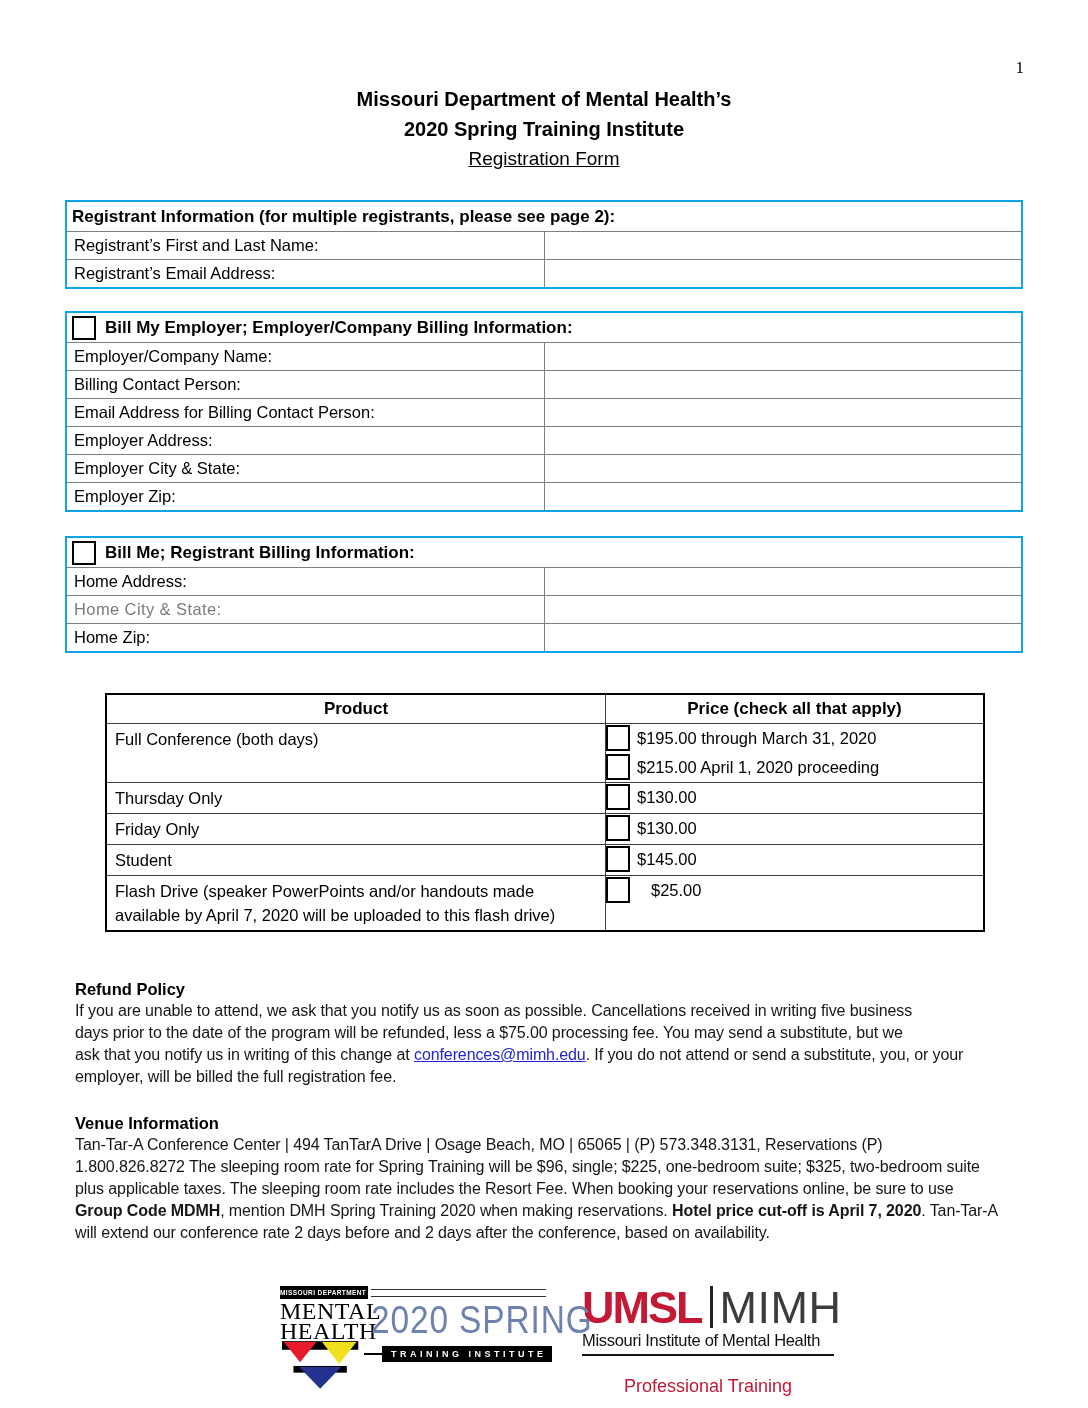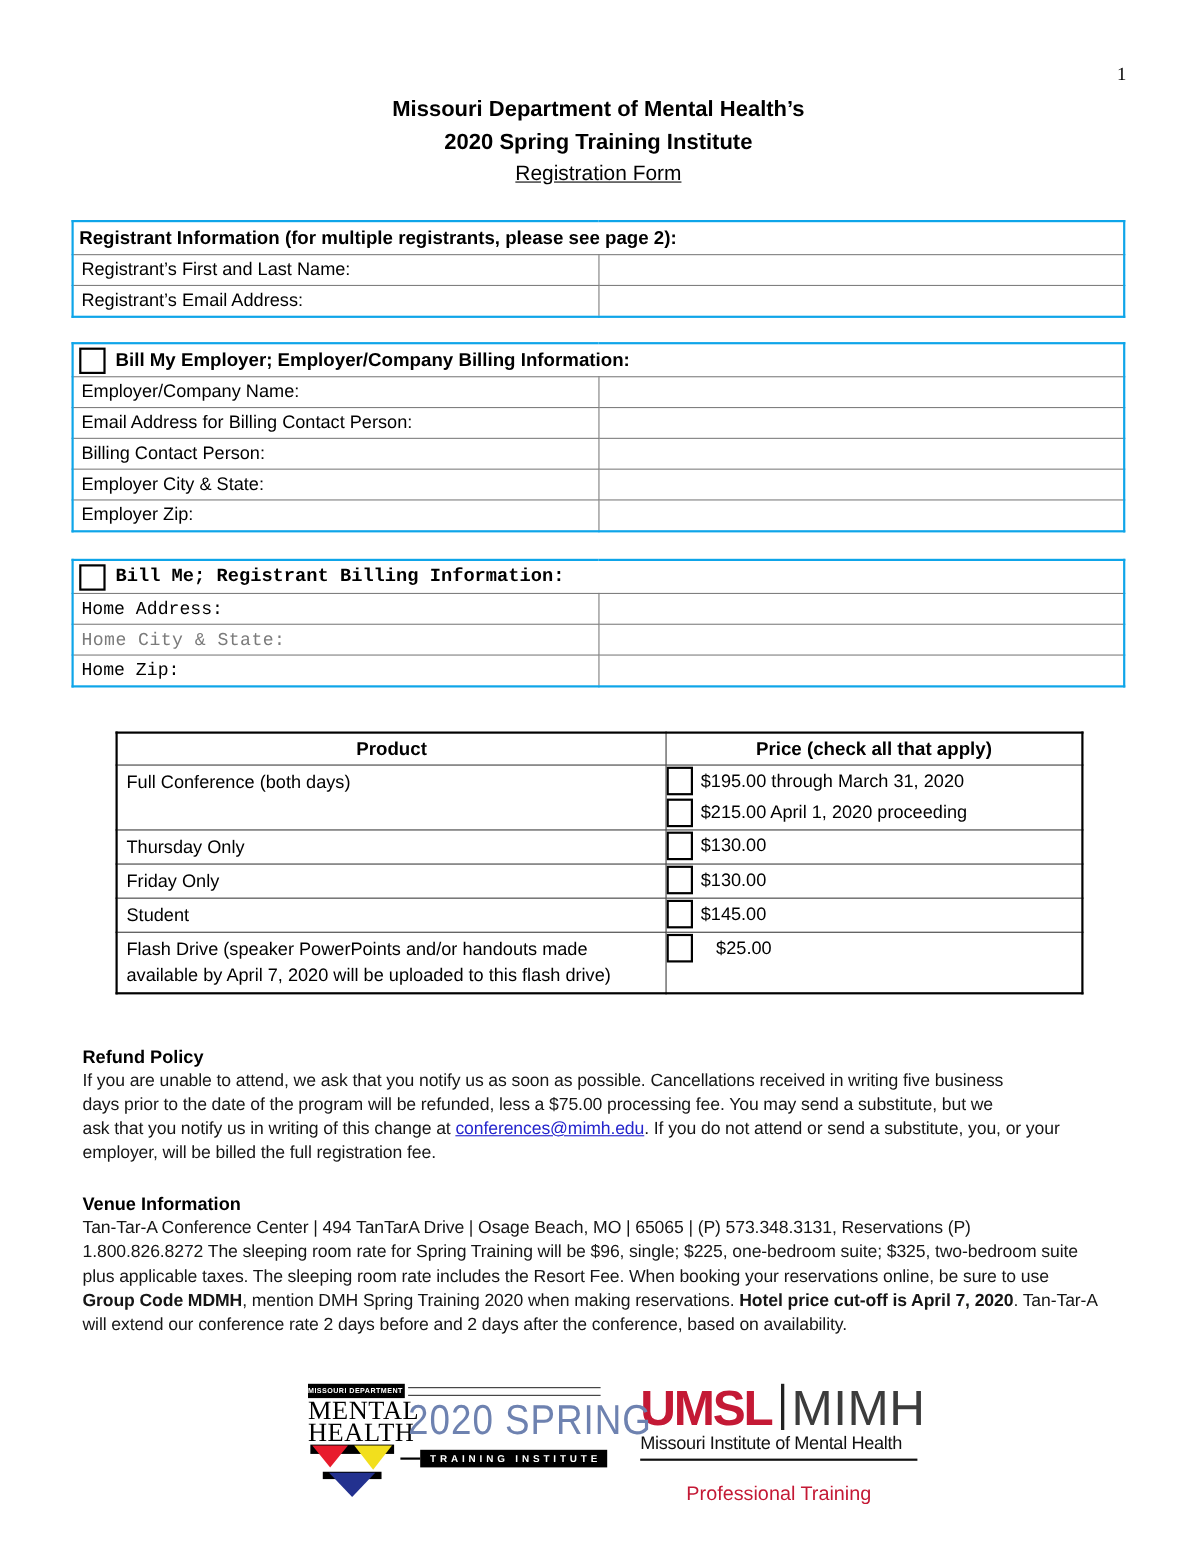--- a/index.html
+++ b/index.html
@@ -17,21 +17,21 @@
   table.form td{border:1.6px solid #7f7f7f;font-size:16.5px;padding:1px 7px;height:25px;overflow:hidden;}
   table.form td.sect-head{font-weight:bold;font-size:17px;padding:2px 5px;}
   .head-flex{display:flex;align-items:center;gap:9px;}
   .checkbox{width:24px;height:24px;border:2px solid #000;background:#fff;flex:0 0 auto;display:inline-block;box-sizing:border-box;}
   #registrant-table td.lbl{width:288px;}
   #employer-table td.lbl{width:347px;}
   #billme-table td.lbl{width:148px;}
   td.muted{color:#7b7b7b;font-size:16px;letter-spacing:0.4px;}
   .mt-t1{margin-top:26px;}
   .mt-t2{margin-top:22px;}
-  .mt-t3{margin-top:24px;font-family:Liberation Mono, monospace;}
+  .mt-t3{margin-top:24px;}
 
   table.products{border-collapse:collapse;margin:40px 0 0 105px;width:880px;border:2px solid #000;table-layout:fixed;}
   table.products td{border:1.7px solid #3f3f3f;font-size:16.5px;vertical-align:top;}
   table.products td.hdr{font-weight:bold;font-size:17px;text-align:center;height:26px;vertical-align:middle;padding:1px 4px;}
   td.prod-col{width:490px;padding:3px 8px;line-height:24px;}
   td.price-col{padding:0;}
   .price-line{display:flex;align-items:center;min-height:29px;}
   .price-line .checkbox{width:24px;height:26px;margin:0 5px 1px 0;}
   .price-text{padding-left:2px;}
   .price-indent .price-text{padding-left:16px;}
@@ -104,25 +104,29 @@
           <span class="checkbox"></span>
           <span>Bill My Employer; Employer/Company Billing Information:</span>
         </span>
       </td>
     </tr>
   <tr>
         <td class="lbl">Employer/Company Name:</td>
         <td class="val"></td>
       </tr>
       <tr>
+        <td class="lbl">Billing Contact Person:</td>
+        <td class="val"></td>
+      </tr>
+      <tr>
         <td class="lbl">Email Address for Billing Contact Person:</td>
         <td class="val"></td>
       </tr>
       <tr>
-        <td class="lbl">Billing Contact Person:</td>
+        <td class="lbl">Employer Address:</td>
         <td class="val"></td>
       </tr>
       <tr>
         <td class="lbl">Employer City &amp; State:</td>
         <td class="val"></td>
       </tr>
       <tr>
         <td class="lbl">Employer Zip:</td>
         <td class="val"></td>
       </tr>

